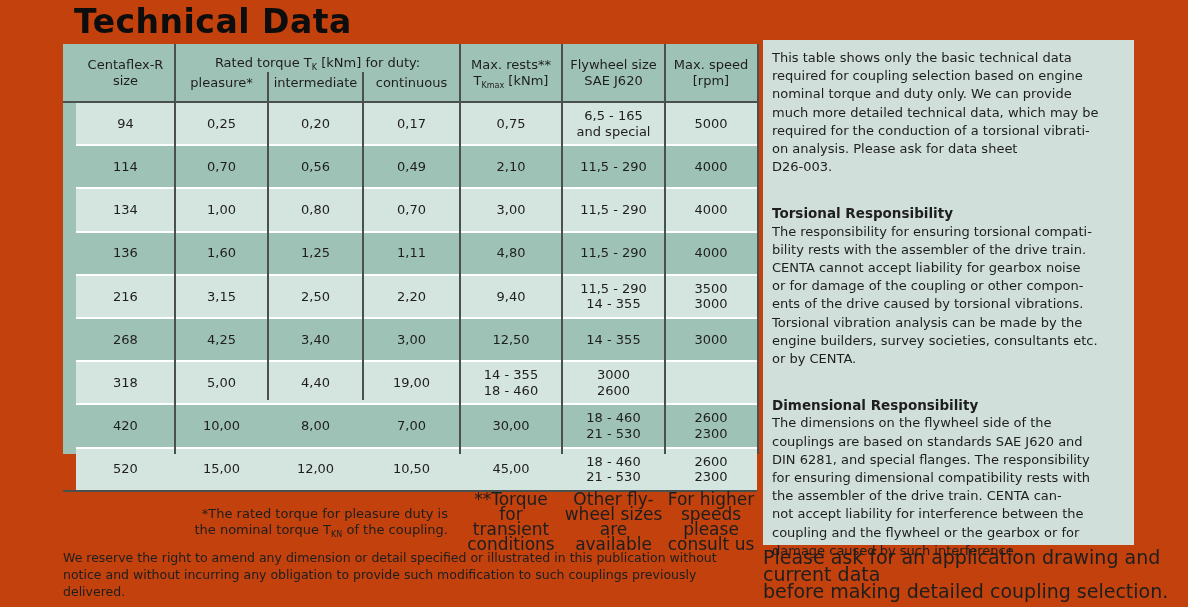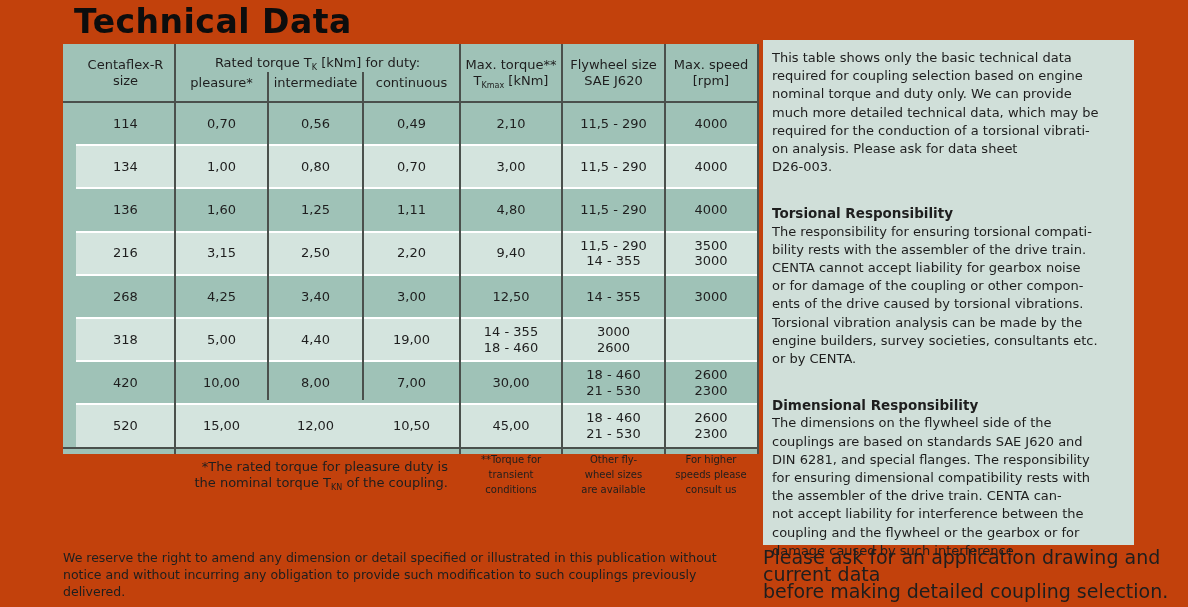--- a/index.html
+++ b/index.html
@@ -33,21 +33,21 @@
   .row { display:grid; grid-template-columns:99px 93px 95px 97px 102px 103px 92px; height:41.2px; }
   .row.light { background:var(--row_light); }
   .row.dark { background:var(--teal); }
   .cell { display:flex; align-items:center; justify-content:center; text-align:center;
           white-space:pre-line; line-height:15.5px; }
 
   .tfoot { display:grid; grid-template-columns:99px 285px 102px 103px 92px; height:52px; }
   .fnote { display:flex; flex-direction:column; justify-content:center; padding:0 12px; line-height:16px;align-items:flex-end; }
   .jline { text-align:justify; text-align-last:justify; }
   .fsmall { display:flex; align-items:center; justify-content:center; text-align:center;
-            white-space:pre-line; font-size:10px; line-height:15px; }
+            white-space:pre-line; font-size:17px; line-height:15px; }
 
   .vline { position:absolute; width:2px; margin-left:-1px; background:var(--line); }
   .vl-full { top:0; bottom:0; }
   .vl-part { top:28px; bottom:54px; }
 
   
   .panel { position:absolute; left:763px; top:40px; width:371px; height:505px;
            background:var(--panel); padding:9px 8px 0 9px; font-size:13px; line-height:18.2px; }
   .panel p { white-space:pre-line; }
   .panel h2 { font-size:13.5px; font-weight:bold; margin-top:28px; }
@@ -70,32 +70,42 @@
     <div class="thead">
       <div class="hcell h-size">Centaflex-R
 size</div>
       <div class="hcell h-group">
         <div><span>Rated torque T</span><sub class="sb">K</sub><span> [kNm] for duty:</span></div>
       </div>
       <div class="hcell h-pleasure">pleasure*</div>
       <div class="hcell h-intermediate">intermediate</div>
       <div class="hcell h-continuous">continuous</div>
       <div class="hcell h-maxtorque">
-        <div>Max. torque**</div>
+        <div>Max. rests**</div>
         <div><span>T</span><sub class="sb">Kmax</sub><span> [kNm]</span></div>
       </div>
       <div class="hcell h-flywheel">Flywheel size
 SAE J620</div>
       <div class="hcell h-speed">Max. speed
 [rpm]</div>
     </div>
 
     <div class="hrule"></div>
 
     <div class="tbody">
+      <div class="row light">
+        <div class="cell">94</div>
+        <div class="cell">0,25</div>
+        <div class="cell">0,20</div>
+        <div class="cell">0,17</div>
+        <div class="cell">0,75</div>
+        <div class="cell">6,5 - 165
+and special</div>
+        <div class="cell">5000</div>
+      </div>
       <div class="row dark">
         <div class="cell">114</div>
         <div class="cell">0,70</div>
         <div class="cell">0,56</div>
         <div class="cell">0,49</div>
         <div class="cell">2,10</div>
         <div class="cell">11,5 - 290</div>
         <div class="cell">4000</div>
       </div>
       <div class="row light">

